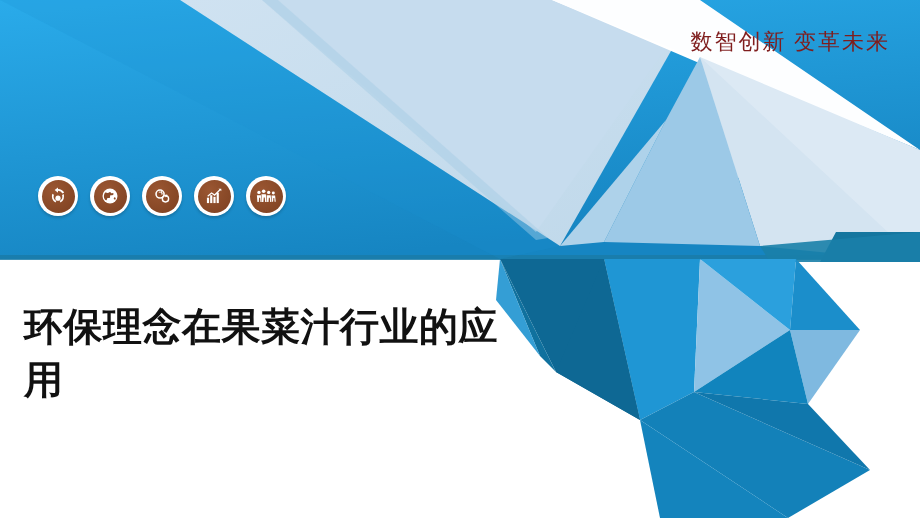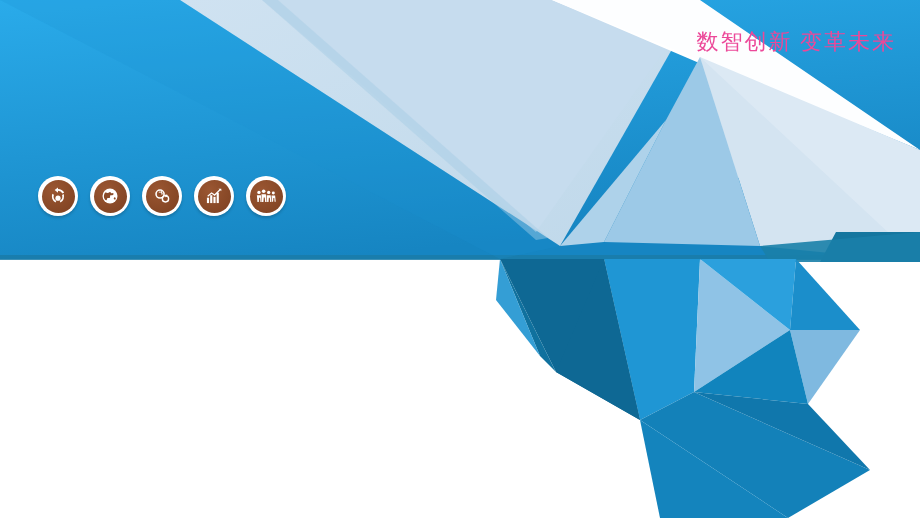--- a/index.html
+++ b/index.html
@@ -26,25 +26,25 @@
     inset: 0;
     width: 920px;
     height: 518px;
     display: block;
   }
 
   
   #tagline {
     position: absolute;
     top: 27px;
-    right: 24px;
+    right: 30px;
     font-family: "Liberation Serif", "DejaVu Serif", serif;
     font-size: 22px;
     letter-spacing: 2px;
-    color: #ec4899;
+    color: #7f1d1d;
     white-space: nowrap;
     z-index: 6;
   }
 
   
   #icon-strip {
     position: absolute;
     left: 38px;
     top: 176px;
     display: flex;
@@ -225,14 +225,17 @@
           <circle cx="17.4" cy="7.5" r="2.1"></circle>
           <path d="M14.8 11H20l.9 8.5h-1.6l-.4-5.2h-1.3l-.4 5.2h-1.7z"></path>
           <circle cx="23.3" cy="8.2" r="1.9"></circle>
           <path d="M21 11.4h4.6l.8 7.8h-1.5l-.35-4.8h-1.15l-.35 4.8h-1.5z"></path>
         </svg>
       </div>
     </div>
 
   </div>
 
+  <div id="title-block">
+    <h1 id="main-title">环保理念在果菜汁行业的应用</h1>
+  </div>
 
 </div>
 
 </body></html>

